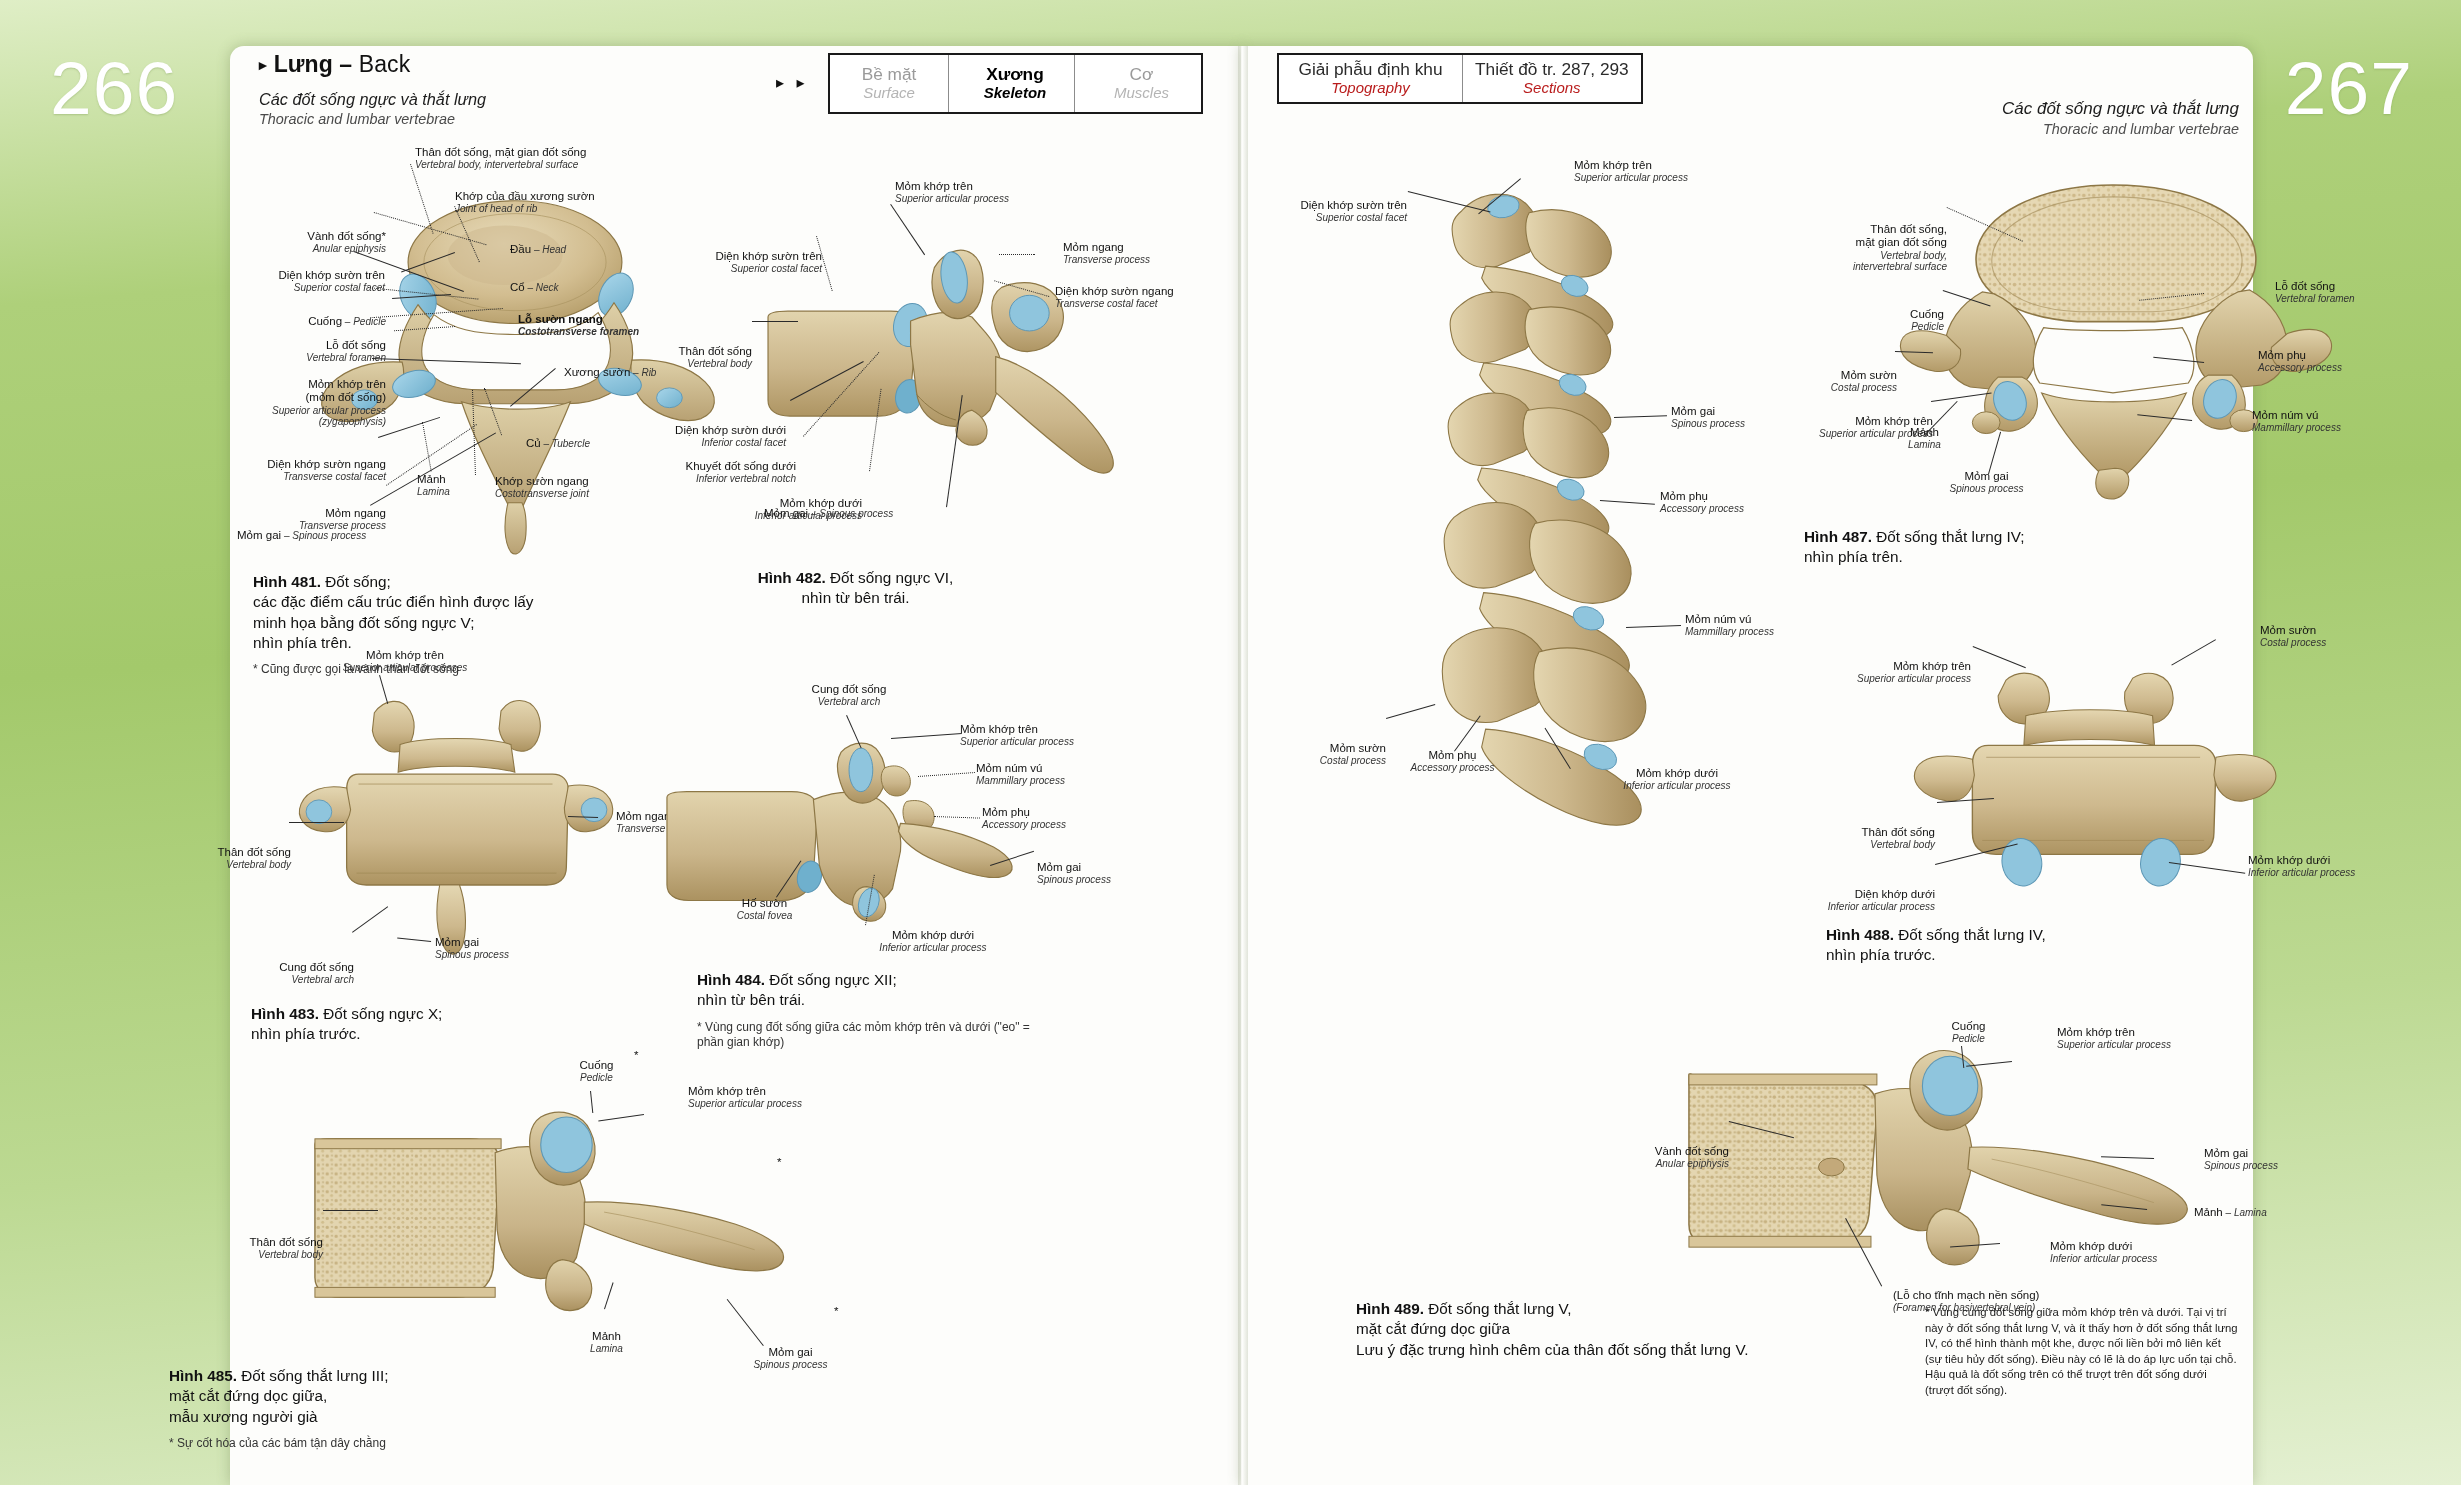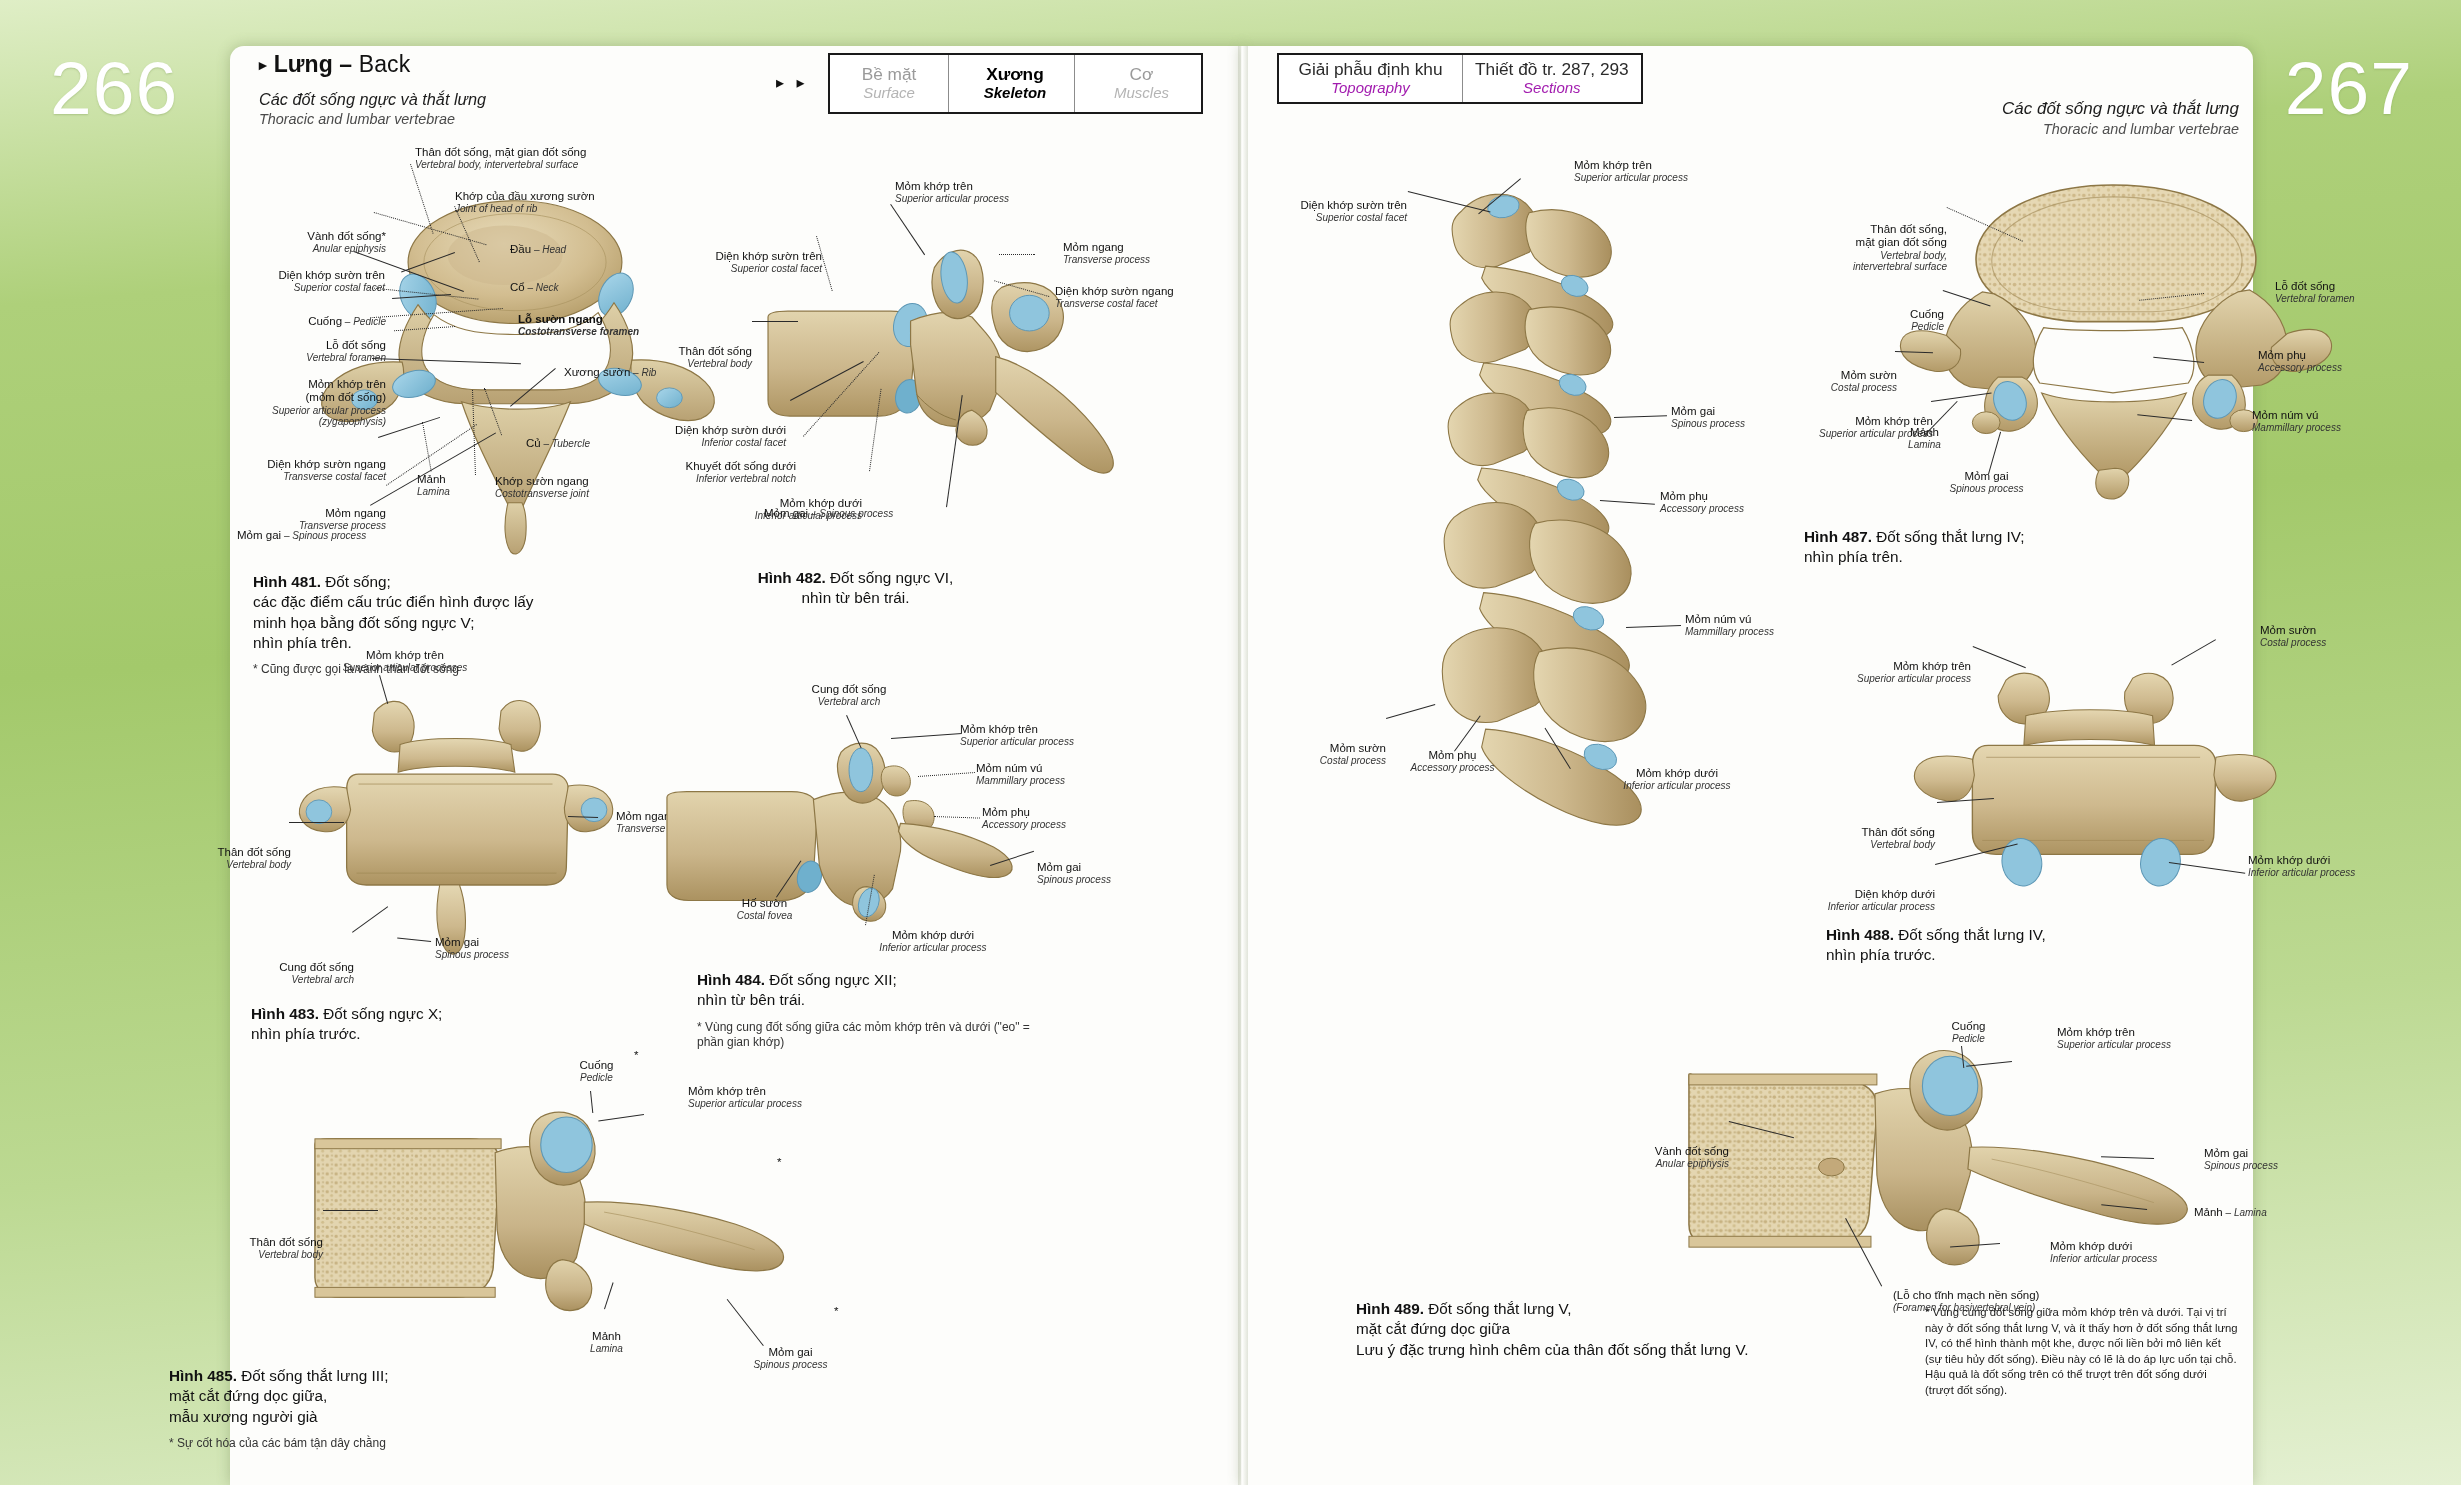--- a/index.html
+++ b/index.html
@@ -85,21 +85,21 @@
     border-right: 1.4px solid #8c8c8c;
     padding: 4px 12px 5px;
     min-width: 119px;
   }
   .tab:last-child { border-right: none; }
   .tab .vi { font-size: 17.3px; color: #9a9a9a; line-height: 1.12; white-space: nowrap; }
   .tab .en { font-size: 15px; font-style: italic; color: #b4b4b4; line-height: 1.15; white-space: nowrap; }
   .tab.active .vi { color: #000; font-weight: bold; }
   .tab.active .en { color: #000; font-weight: bold; }
   .tab.dark .vi { color: #2b2b2b; }
-  .tab.dark .en { color: #a21caf; }
+  .tab.dark .en { color: #b91c1c; }
 
   .tab-arrows {
     position: absolute; left: 776px; top: 73px;
     font-size: 16px; color: #111; letter-spacing: 4px;
   }
 
   
   .fig { position: absolute; }
 
   .caption { font-size: 15.3px; color: #111; line-height: 1.33; }

